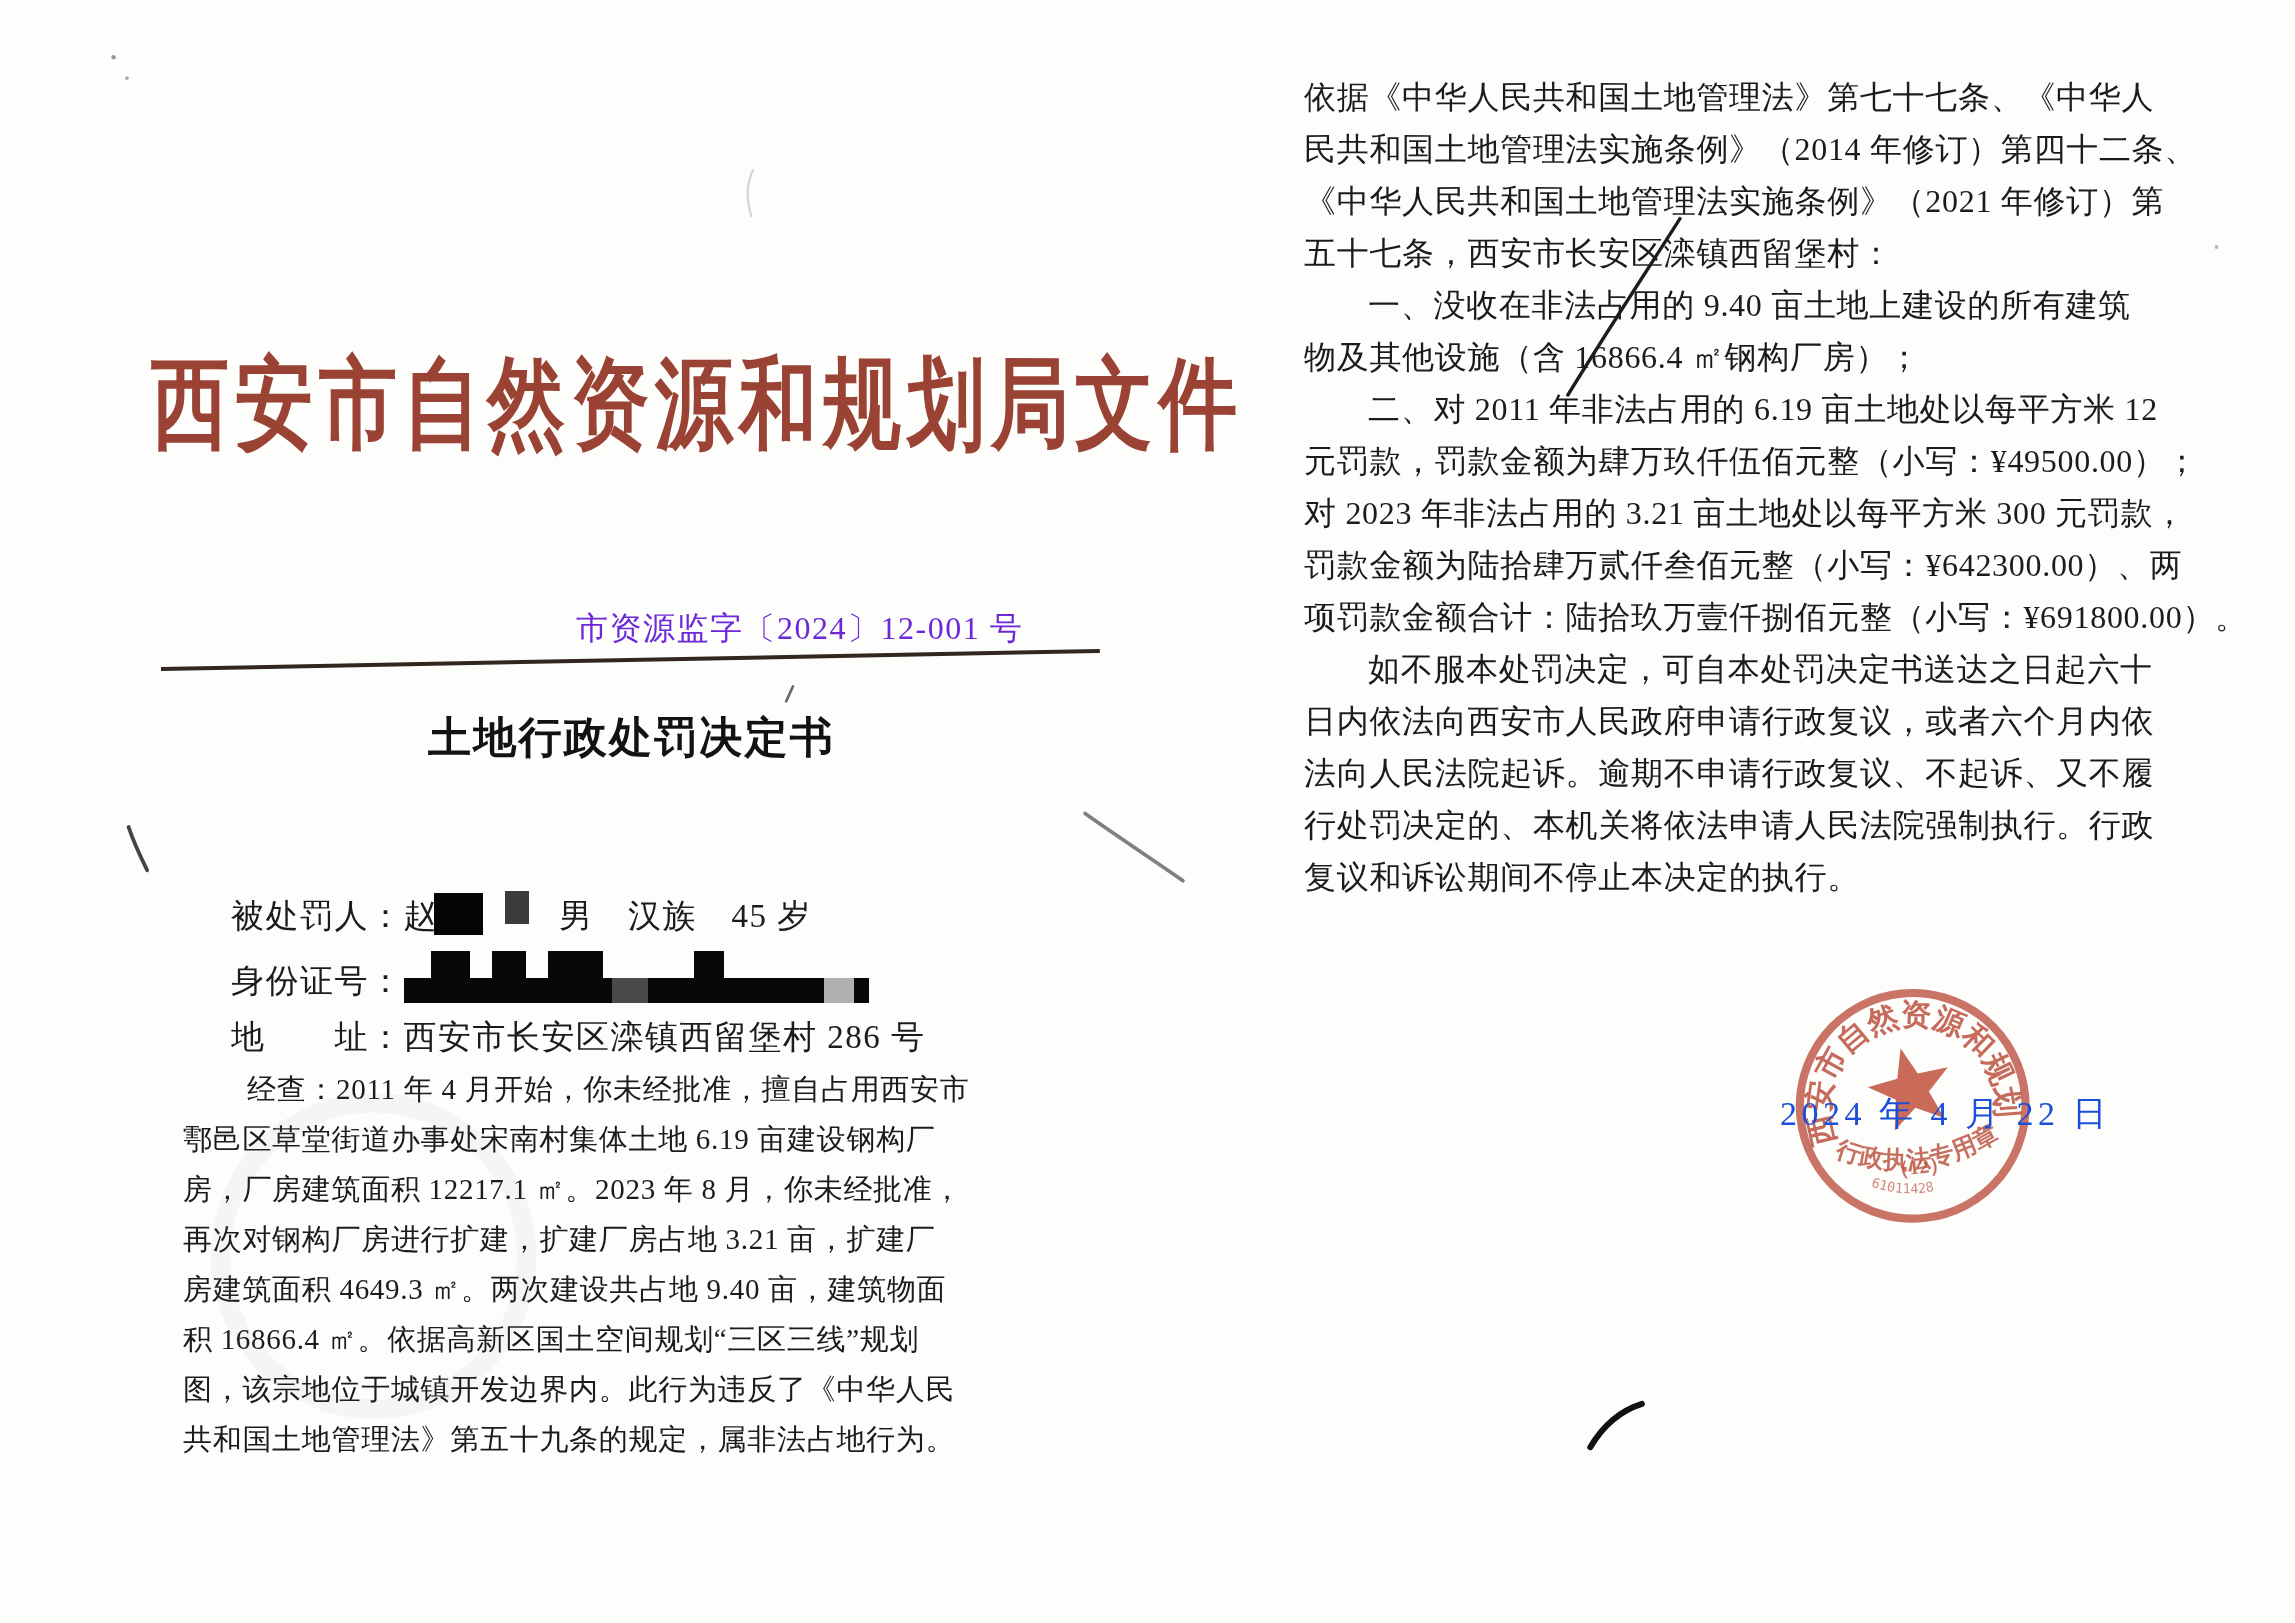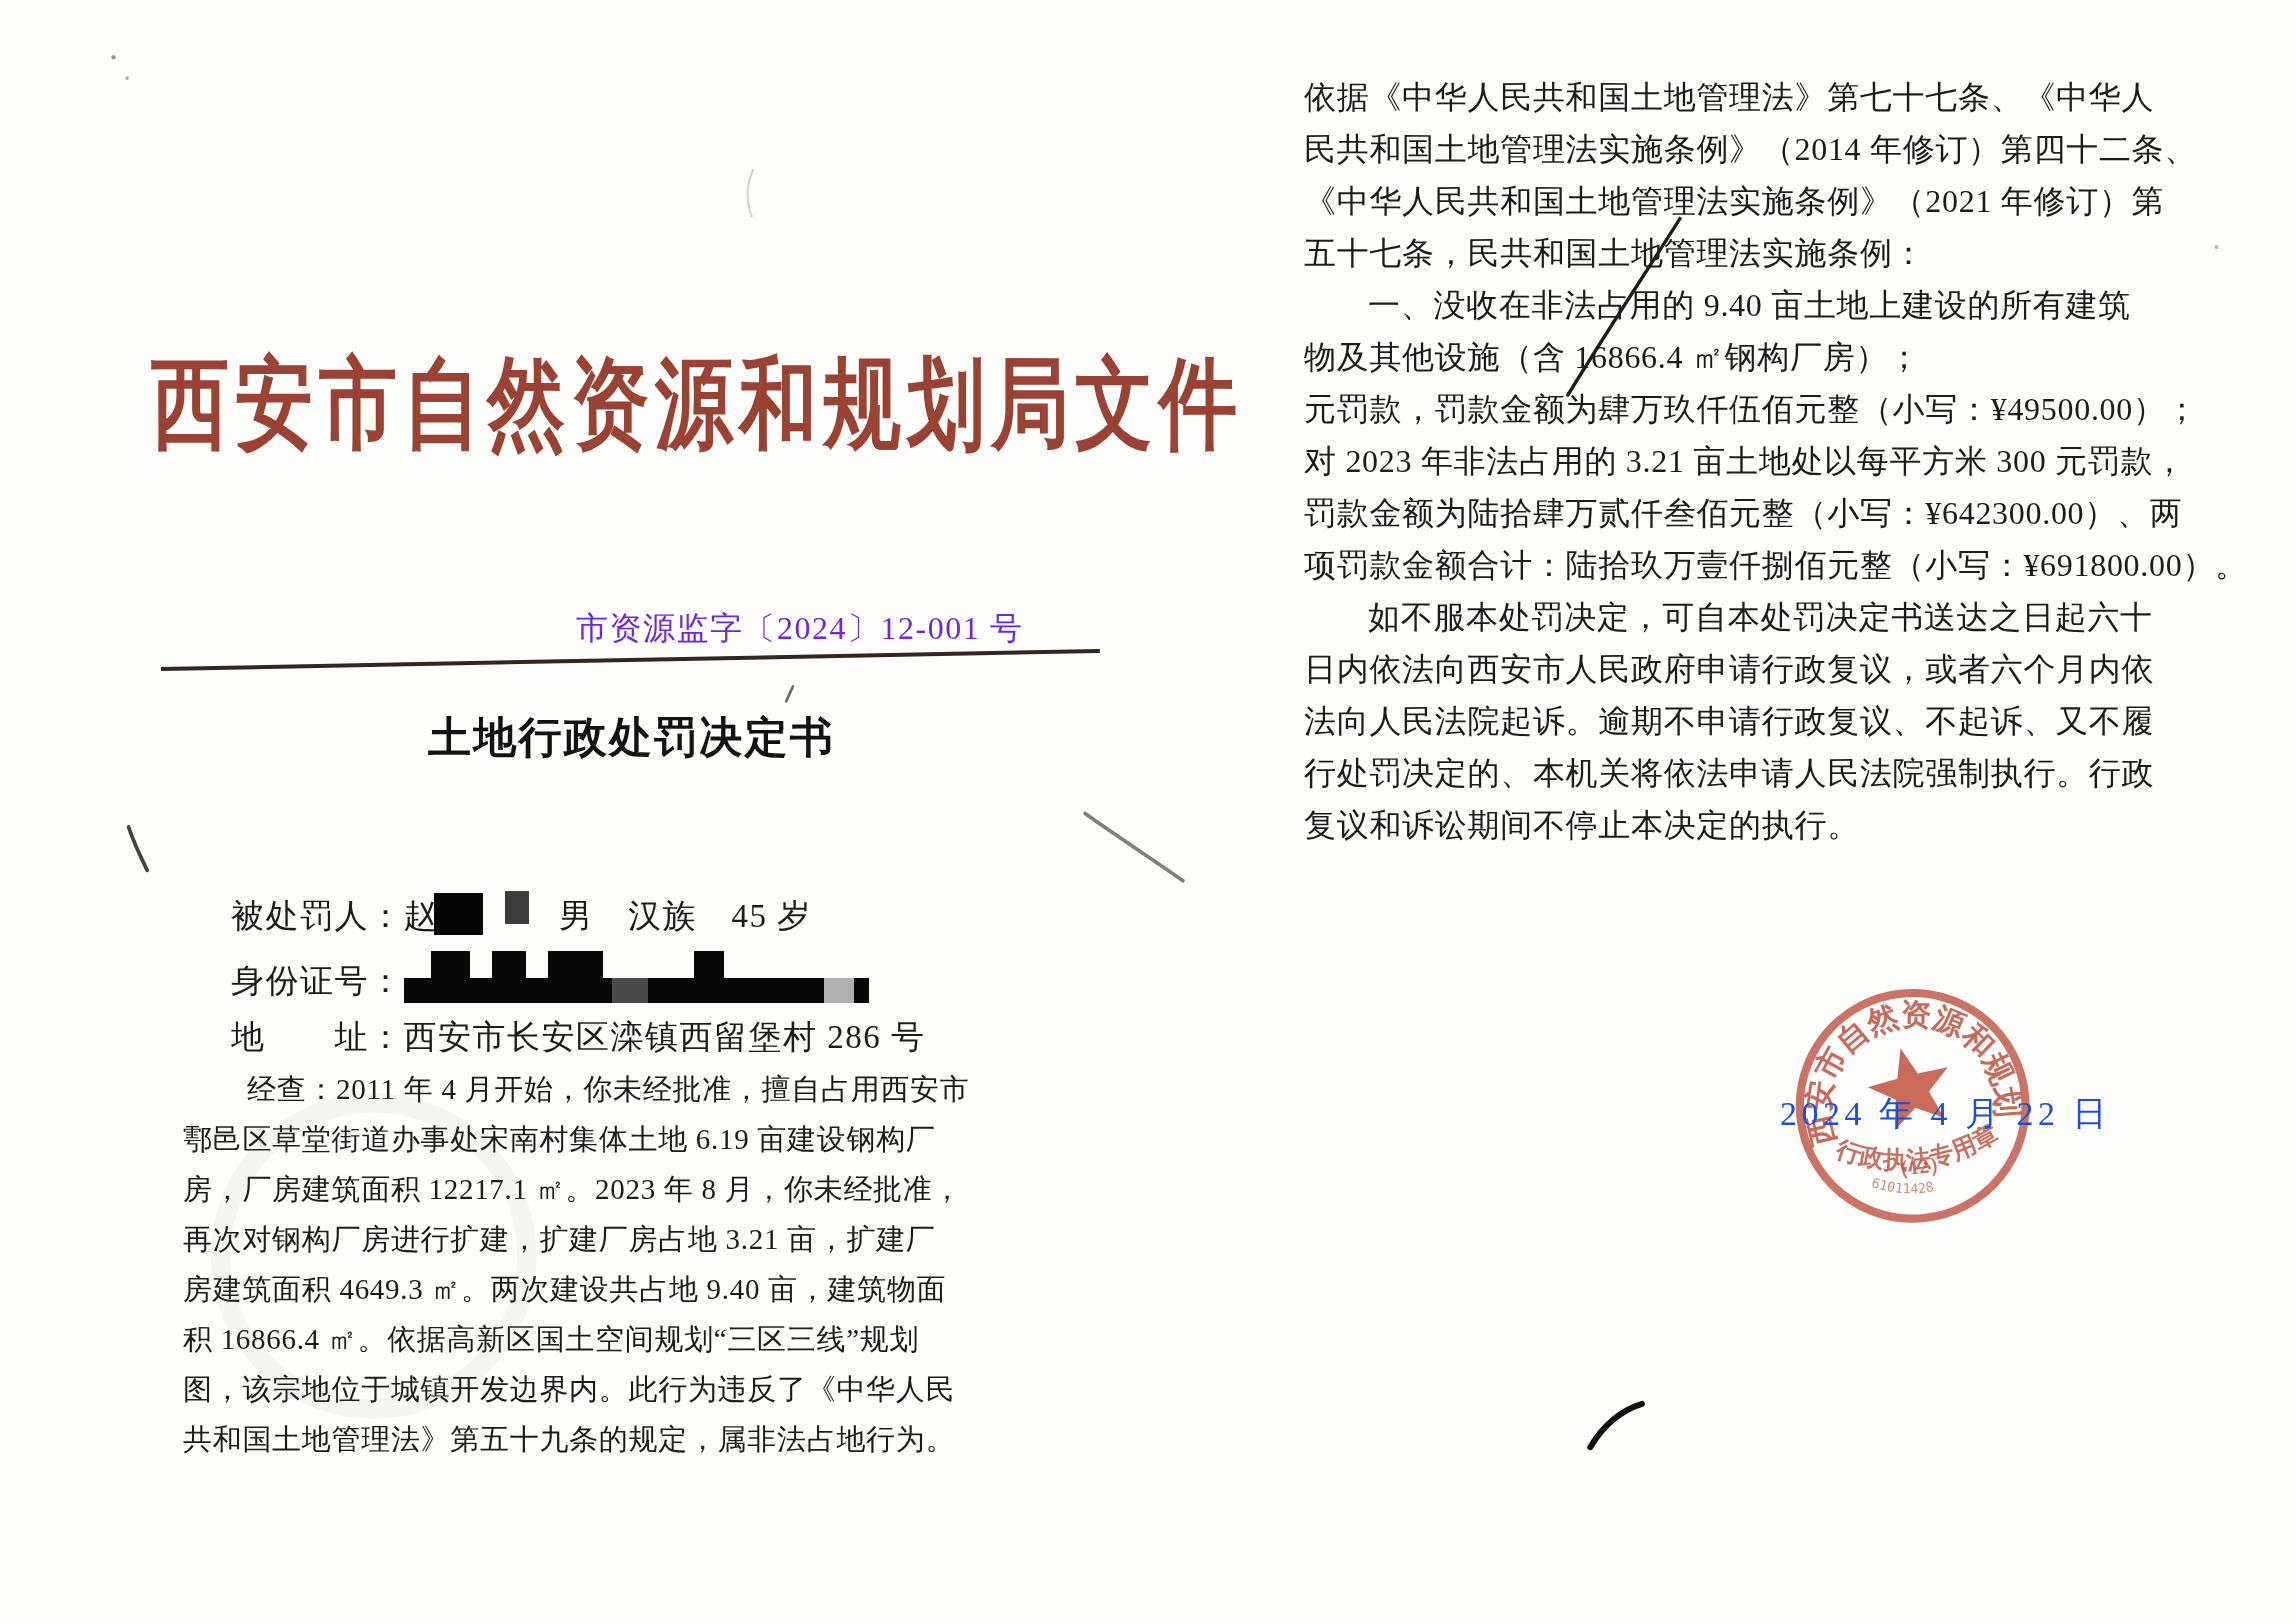--- a/index.html
+++ b/index.html
@@ -106,23 +106,24 @@
     <div class="bline">房建筑面积 4649.3 ㎡。两次建设共占地 9.40 亩，建筑物面</div>
     <div class="bline">积 16866.4 ㎡。依据高新区国土空间规划“三区三线”规划</div>
     <div class="bline">图，该宗地位于城镇开发边界内。此行为违反了《中华人民</div>
     <div class="bline">共和国土地管理法》第五十九条的规定，属非法占地行为。</div>
   </div>
 
   <div class="body-right">
     <div class="bline">依据《中华人民共和国土地管理法》第七十七条、《中华人</div>
     <div class="bline">民共和国土地管理法实施条例》（2014 年修订）第四十二条、</div>
     <div class="bline">《中华人民共和国土地管理法实施条例》（2021 年修订）第</div>
-    <div class="bline">五十七条，民共和国土地管理法实施条例：</div>
+    <div class="bline">五十七条，西安市长安区滦镇西留堡村：</div>
     <div class="bline indent">一、没收在非法占用的 9.40 亩土地上建设的所有建筑</div>
     <div class="bline">物及其他设施（含 16866.4 ㎡钢构厂房）；</div>
+    <div class="bline indent">二、对 2011 年非法占用的 6.19 亩土地处以每平方米 12</div>
     <div class="bline">元罚款，罚款金额为肆万玖仟伍佰元整（小写：¥49500.00）；</div>
     <div class="bline">对 2023 年非法占用的 3.21 亩土地处以每平方米 300 元罚款，</div>
     <div class="bline">罚款金额为陆拾肆万贰仟叁佰元整（小写：¥642300.00）、两</div>
     <div class="bline">项罚款金额合计：陆拾玖万壹仟捌佰元整（小写：¥691800.00）。</div>
     <div class="bline indent">如不服本处罚决定，可自本处罚决定书送达之日起六十</div>
     <div class="bline">日内依法向西安市人民政府申请行政复议，或者六个月内依</div>
     <div class="bline">法向人民法院起诉。逾期不申请行政复议、不起诉、又不履</div>
     <div class="bline">行处罚决定的、本机关将依法申请人民法院强制执行。行政</div>
     <div class="bline">复议和诉讼期间不停止本决定的执行。</div>
   </div>

